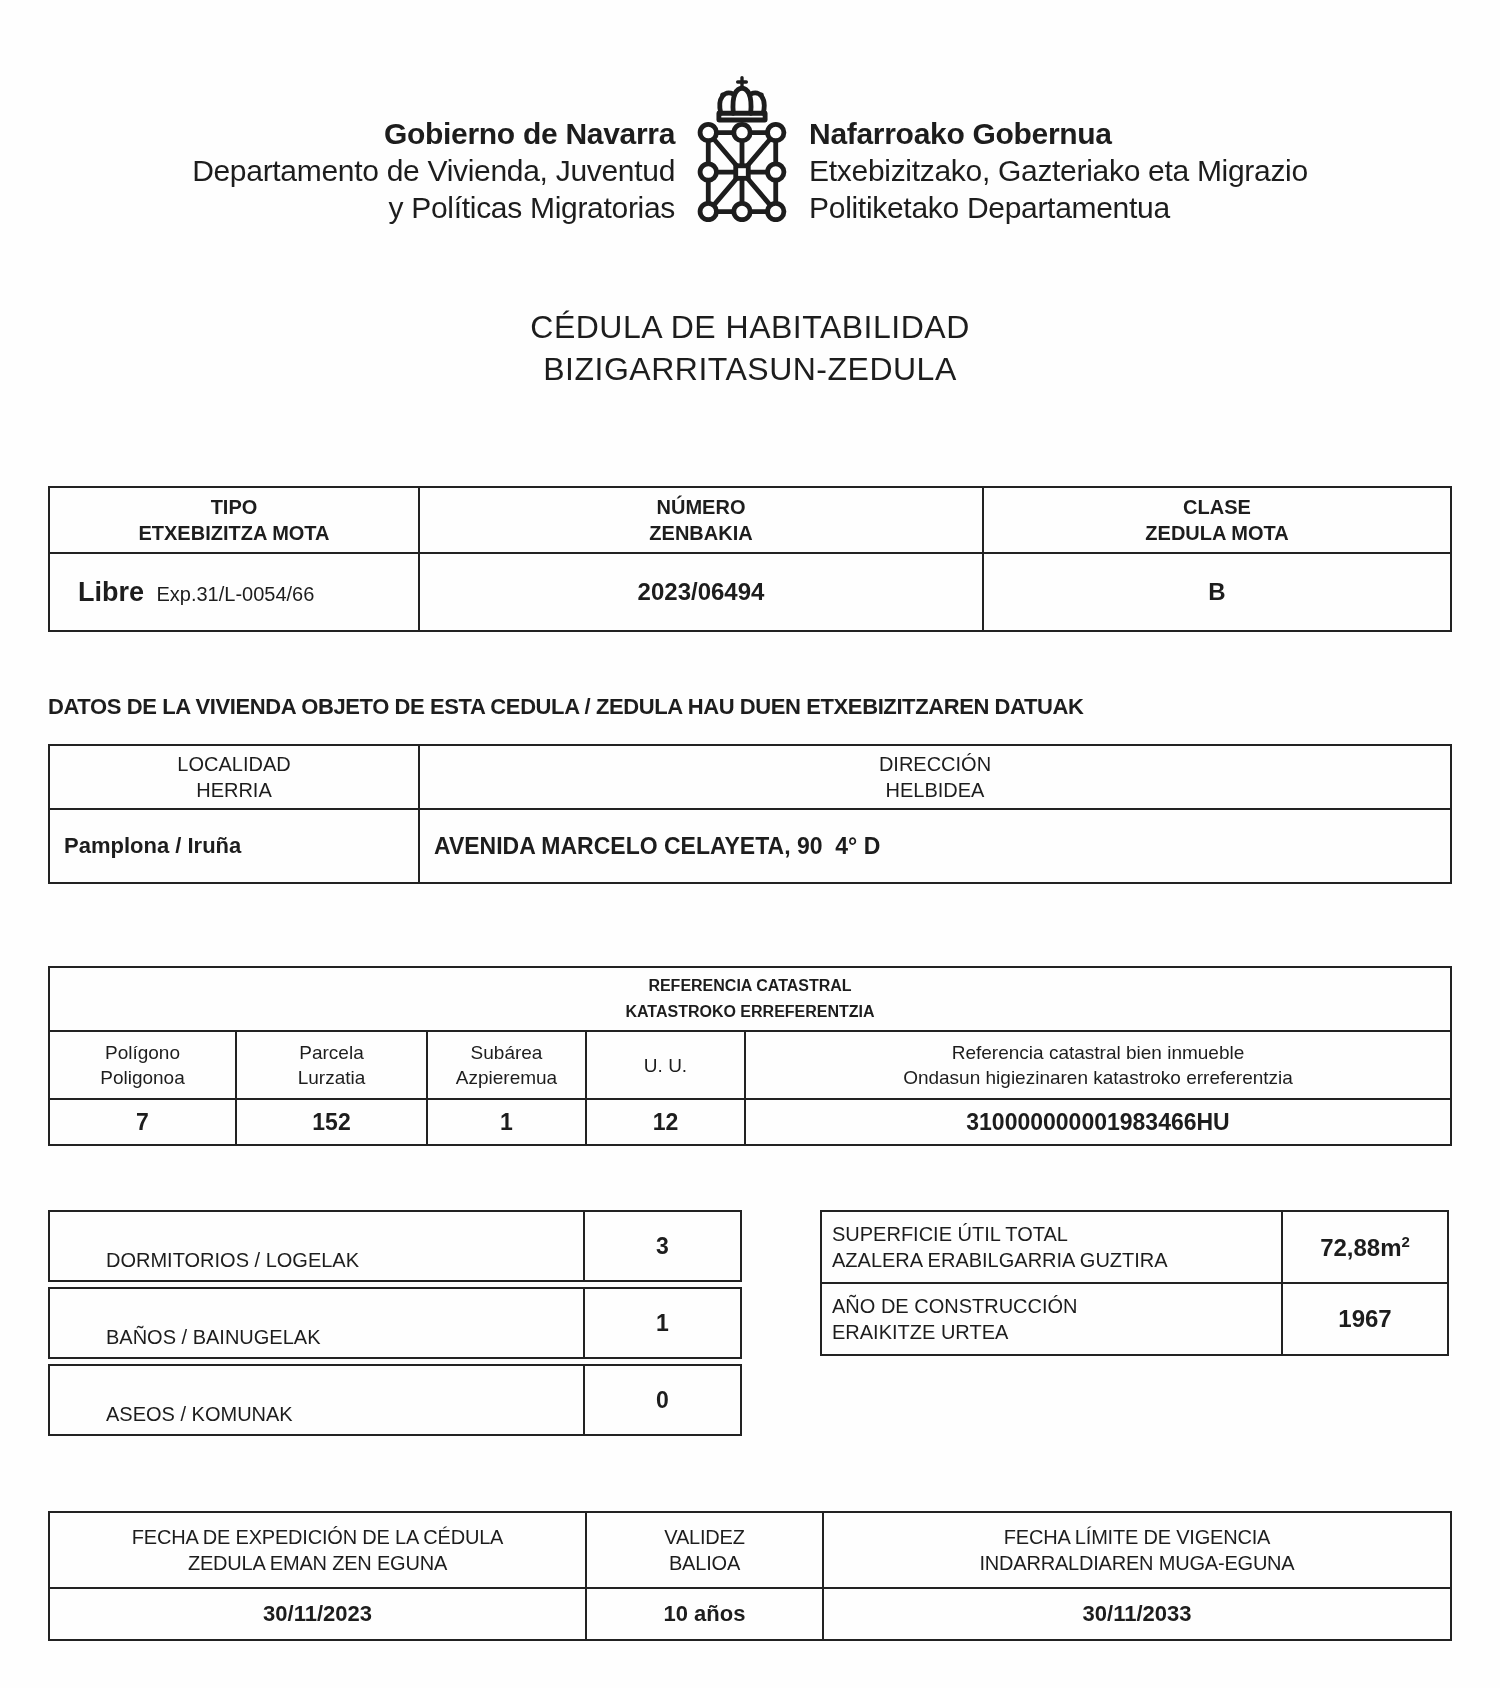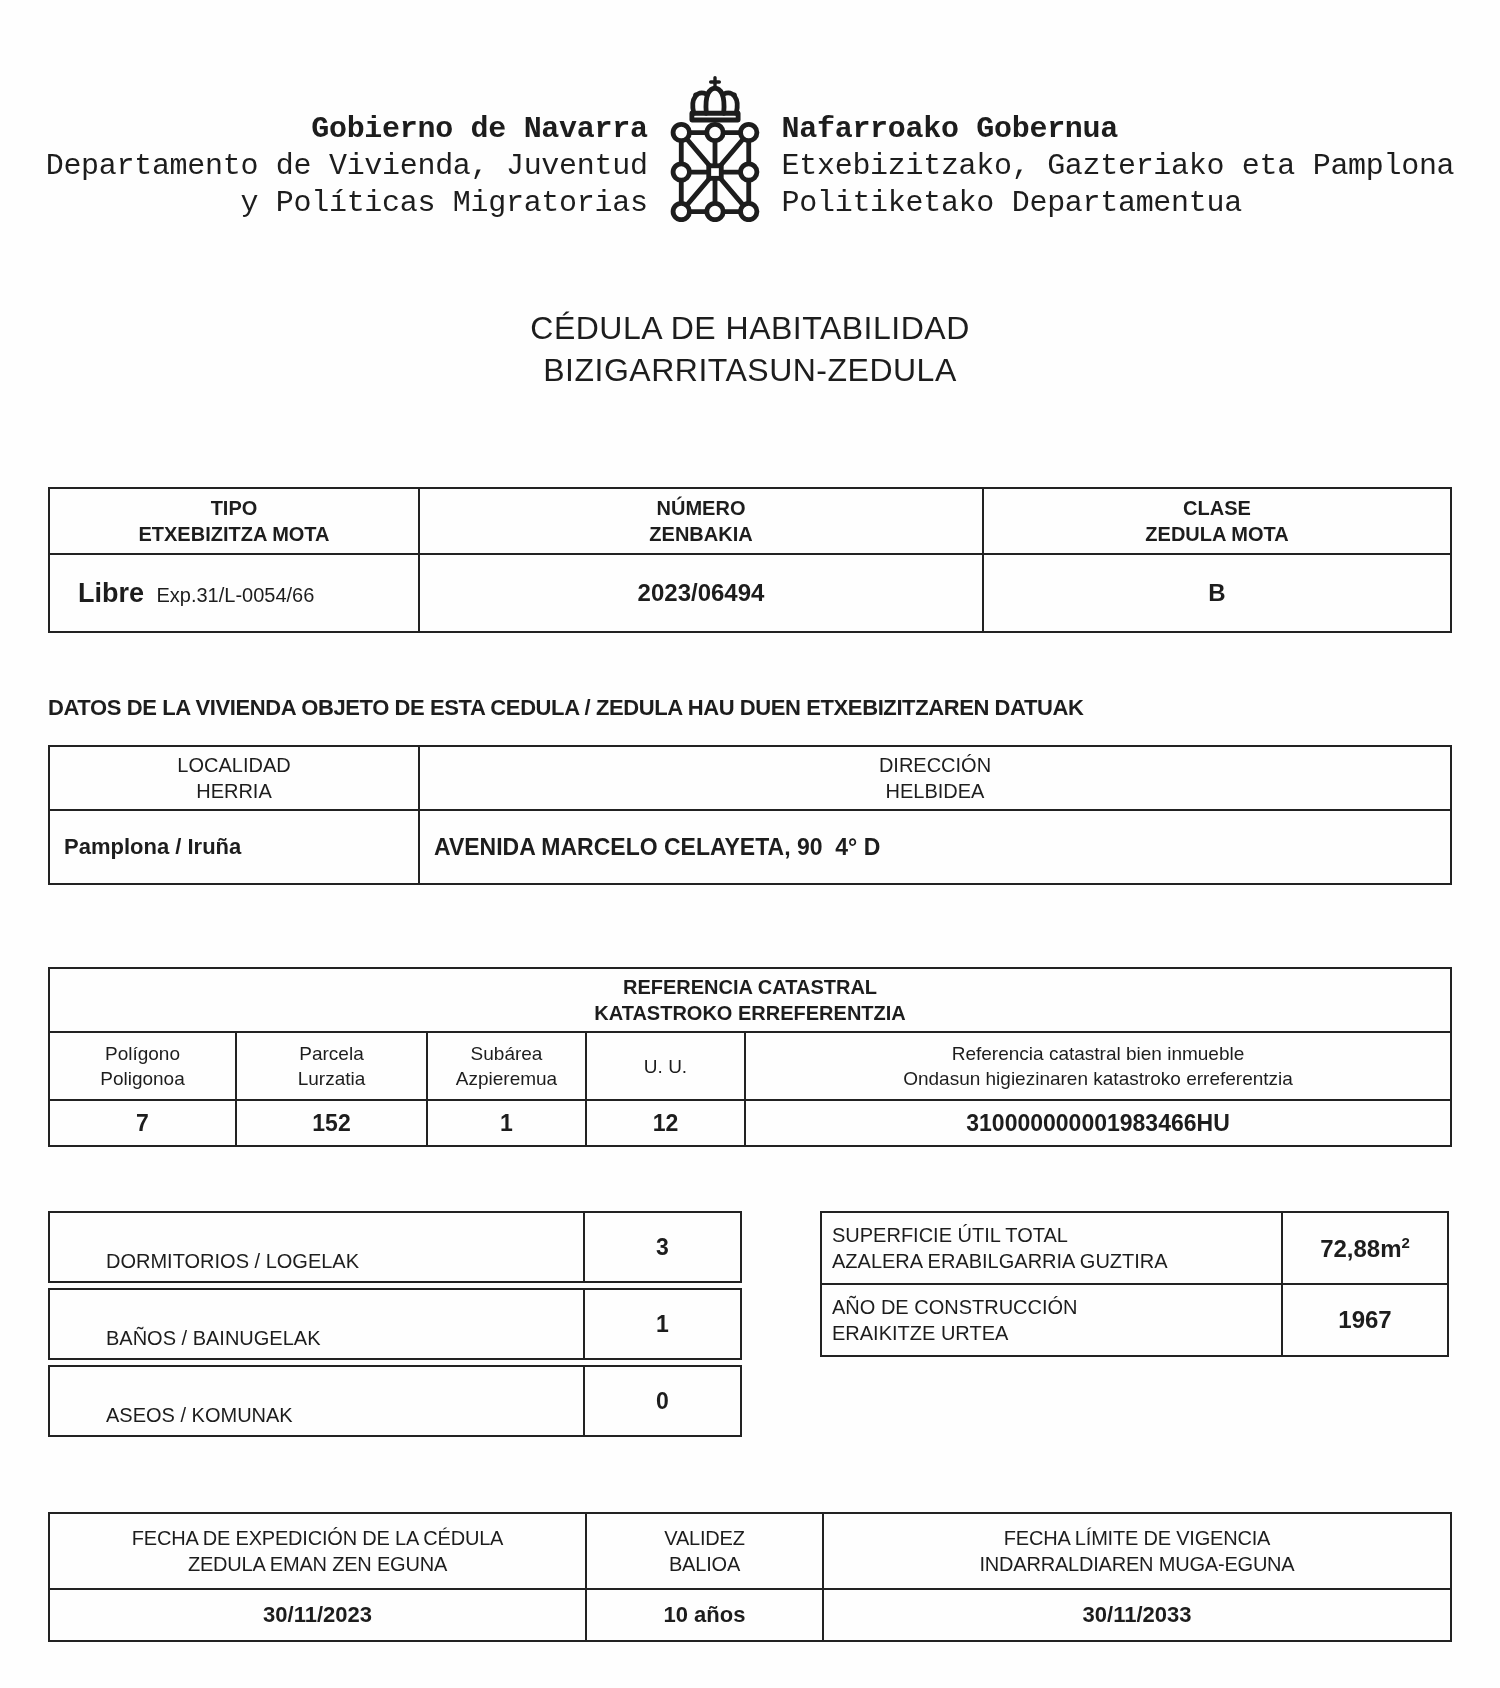--- a/index.html
+++ b/index.html
@@ -11,23 +11,22 @@
     position: relative;
     overflow: hidden;
   }
   .page { width: 1500px; height: 1688px; background: #fefefe; }
 
   
   .org-header {
     padding-top: 72px;
     display: flex;
     justify-content: center;
-    align-items: center;
+    align-items: flex-end;
     gap: 14px;
-    font-family: Liberation Mono, monospace;
   }
   .org-col { margin-top: 34px; font-size: 30px; line-height: 37px; letter-spacing: -0.3px; }
   .org-col.left  { text-align: right; }
   .org-col.right { text-align: left; }
   .org-line1 { font-weight: bold; }
   .org-logo { flex: 0 0 auto; }
 
   
   .doc-title {
     margin-top: 80px;
@@ -66,21 +65,21 @@
     letter-spacing: -0.4px;
   }
 
   
   .t2 { margin: 24px 0 0 48px; width: 1402px; }
   .t2 td.h { height: 64px; }
   .t2 td.v { height: 74px; text-align: left; padding-left: 14px; }
 
   
   .t3 { margin: 82px 0 0 48px; width: 1402px; }
-  .t3 .title-cell { height: 64px; font-weight: bold; font-size: 20px; line-height: 26px; }
+  .t3 .title-cell { height: 64px; font-weight: bold; font-size: 16px; line-height: 26px; }
   .t3 td.sub { height: 68px; font-size: 19px; line-height: 25px; }
   .t3 td.v { height: 46px; font-weight: bold; font-size: 23px; }
 
   
   .mid-row { margin: 64px 0 0 48px; display: flex; align-items: flex-start; }
   .rooms { width: 694px; }
   .room-row { display: flex; border: 2px solid #222; margin-bottom: 5px; height: 72px; }
   .room-label {
     flex: 1; display: flex; align-items: center;
     padding-left: 56px; font-size: 20px; margin-top: 28px;
@@ -137,21 +136,21 @@
           <circle cx="20" cy="142" r="8.5" fill="#fefefe"></circle>
           <circle cx="55" cy="142" r="8.5" fill="#fefefe"></circle>
           <circle cx="90" cy="142" r="8.5" fill="#fefefe"></circle>
           <rect x="48.5" y="94.5" width="13" height="13" fill="#fefefe"></rect>
         </g>
       </svg>
     </div>
 
     <div class="org-col right">
       <div class="org-line1">Nafarroako Gobernua</div>
-      <div>Etxebizitzako, Gazteriako eta Pamplona</div>
+      <div>Etxebizitzako, Gazteriako eta Migrazio</div>
       <div>Politiketako Departamentua</div>
     </div>
   </div>
 
   <div class="doc-title">
     <div>CÉDULA DE HABITABILIDAD</div>
     <div>BIZIGARRITASUN-ZEDULA</div>
   </div>
 
   <table class="t1">

